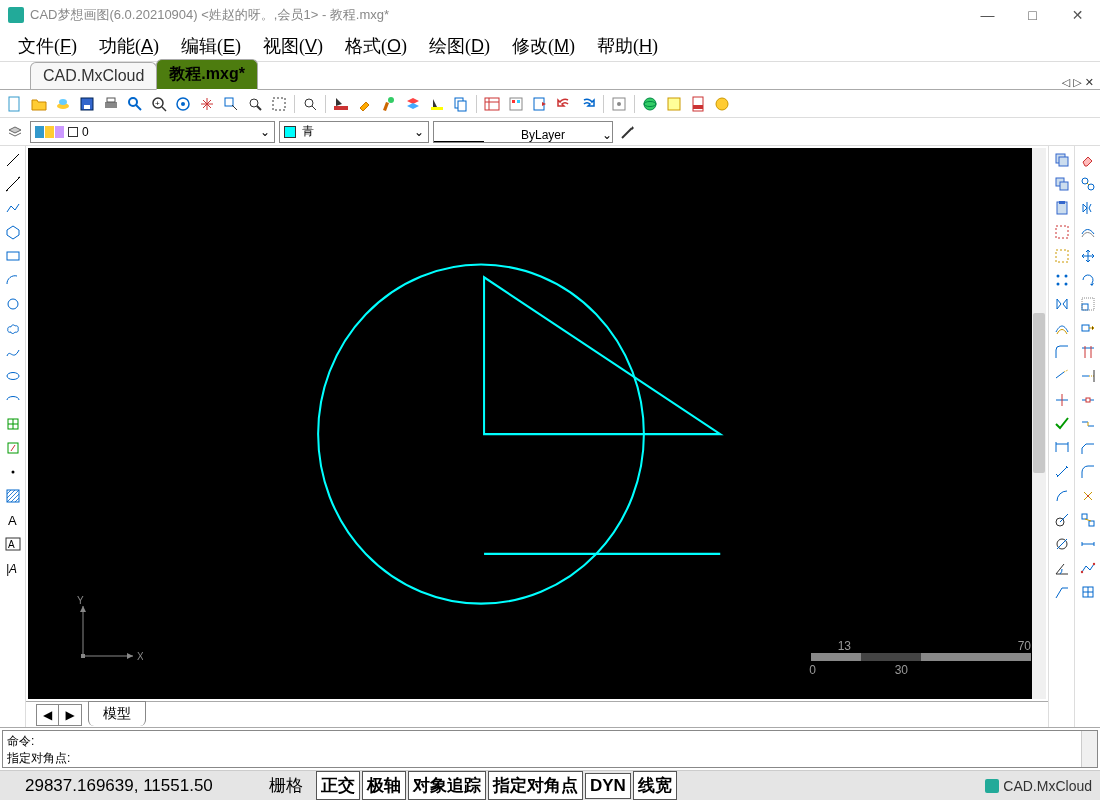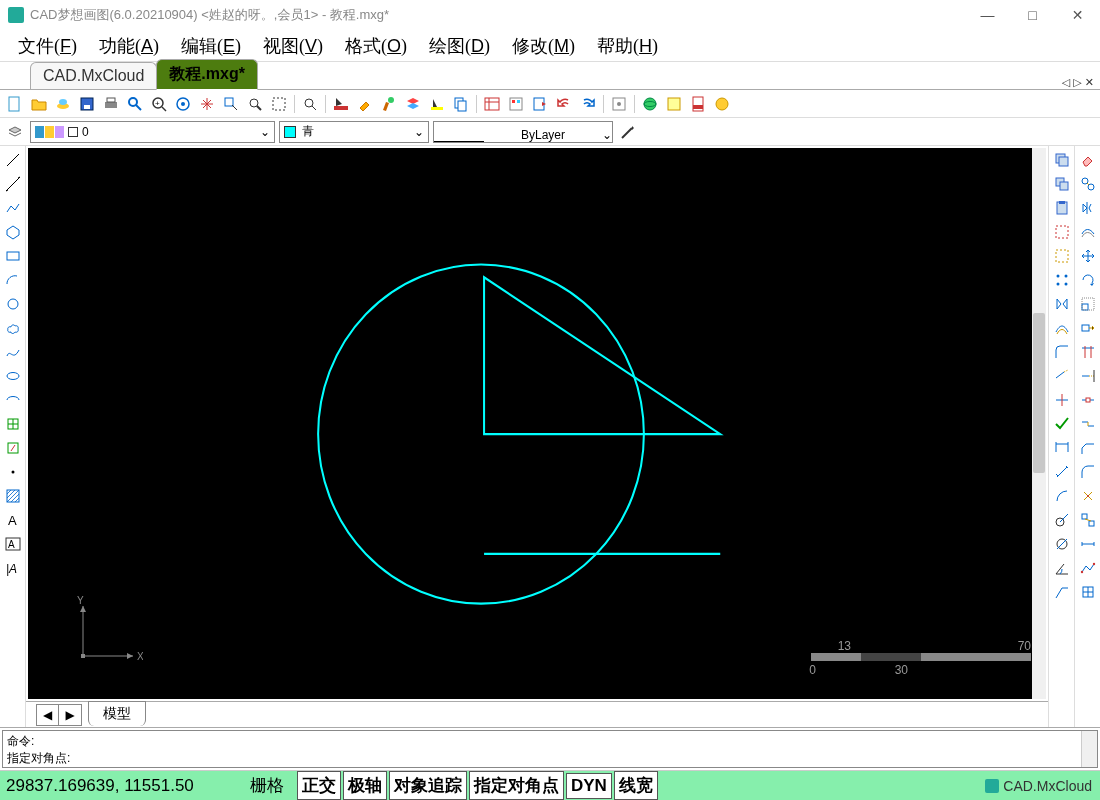--- a/index.html
+++ b/index.html
@@ -52,21 +52,21 @@
 .ruler .nums { display: flex; justify-content: space-between; width: 220px; position: relative; height: 40px; }
 
 .model-tabs { height: 26px; display: flex; align-items: center; border-top: 1px solid #aaa; padding-left: 10px; }
 .model-tabs .nav { display: flex; gap: 0; border: 1px solid #888; }
 .model-tabs .nav div { width: 22px; height: 20px; display: flex; align-items: center; justify-content: center; border-right: 1px solid #888; }
 .model-tabs .mtab { padding: 3px 14px; border: 1px solid #888; border-bottom: none; border-radius: 0 0 6px 6px; transform: translateY(-1px); margin-left: 6px; background: #fff; font-size: 14px; }
 
 .cmdline { height: 38px; border: 1px solid #888; margin: 2px; padding: 2px 4px; font-size: 12px; font-family: "SimSun", monospace; display: flex; flex-direction: column; justify-content: flex-start; background: #fff; position: relative; }
 .cmdline .cscroll { position: absolute; right: 0; top: 0; bottom: 0; width: 16px; background: #f0f0f0; border-left: 1px solid #ccc; }
 
-.statusbar { height: 30px; display: flex; align-items: center; background: #86efac; border-top: 1px solid #ccc; font-size: 17px; }
+.statusbar { height: 30px; display: flex; align-items: center; background: #e5e5e5; border-top: 1px solid #ccc; font-size: 17px; padding-left: 19px; }
 .statusbar .coords { padding: 0 6px; min-width: 250px; }
 .statusbar .sbtn { padding: 2px 4px; border: 1px solid #555; margin: 0 1px; background: #fff; font-size: 17px; cursor: pointer; font-weight: bold; }
 .statusbar .link { color: #06c; text-decoration: underline; margin-left: 6px; font-size: 16px; }
 .statusbar .brand { margin-left: auto; padding: 0 8px; color: #333; font-size: 14px; display: flex; align-items: center; gap: 4px; }
 .brand-ico { width: 14px; height: 14px; background: #2a9; border-radius: 2px; }
 
 .ico-layers { display: flex; gap: 1px; }
 .ico-layers span { width: 9px; height: 12px; display: inline-block; }
 </style>
 </head>

